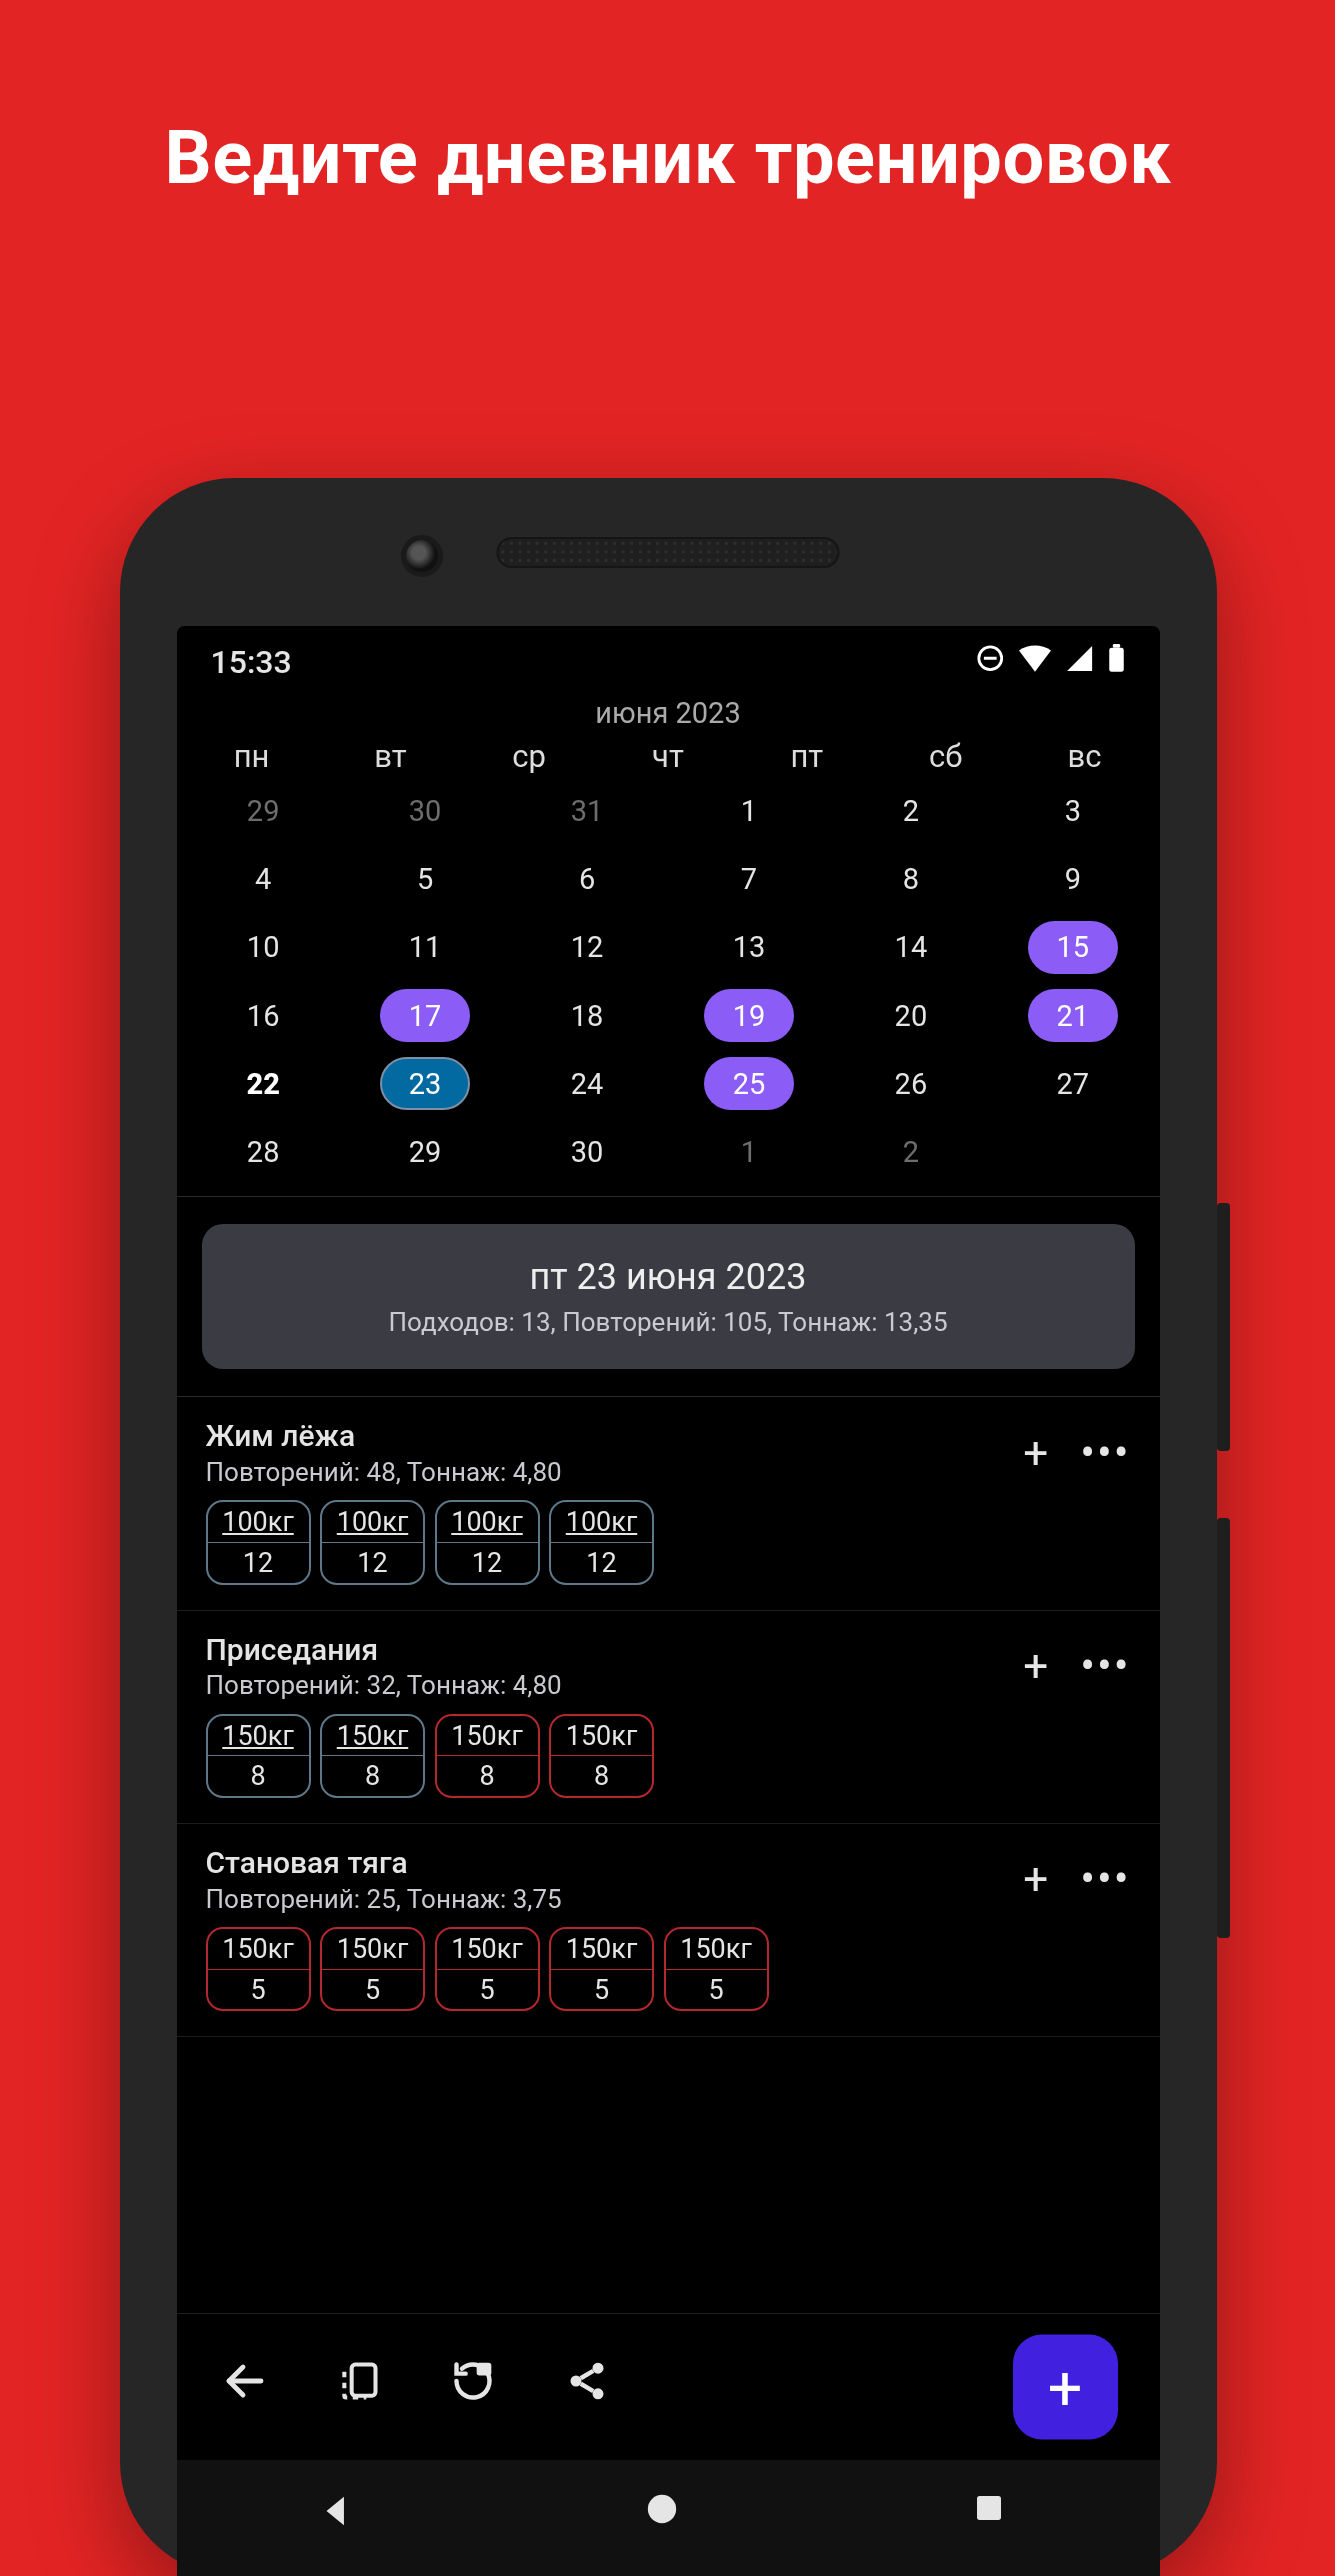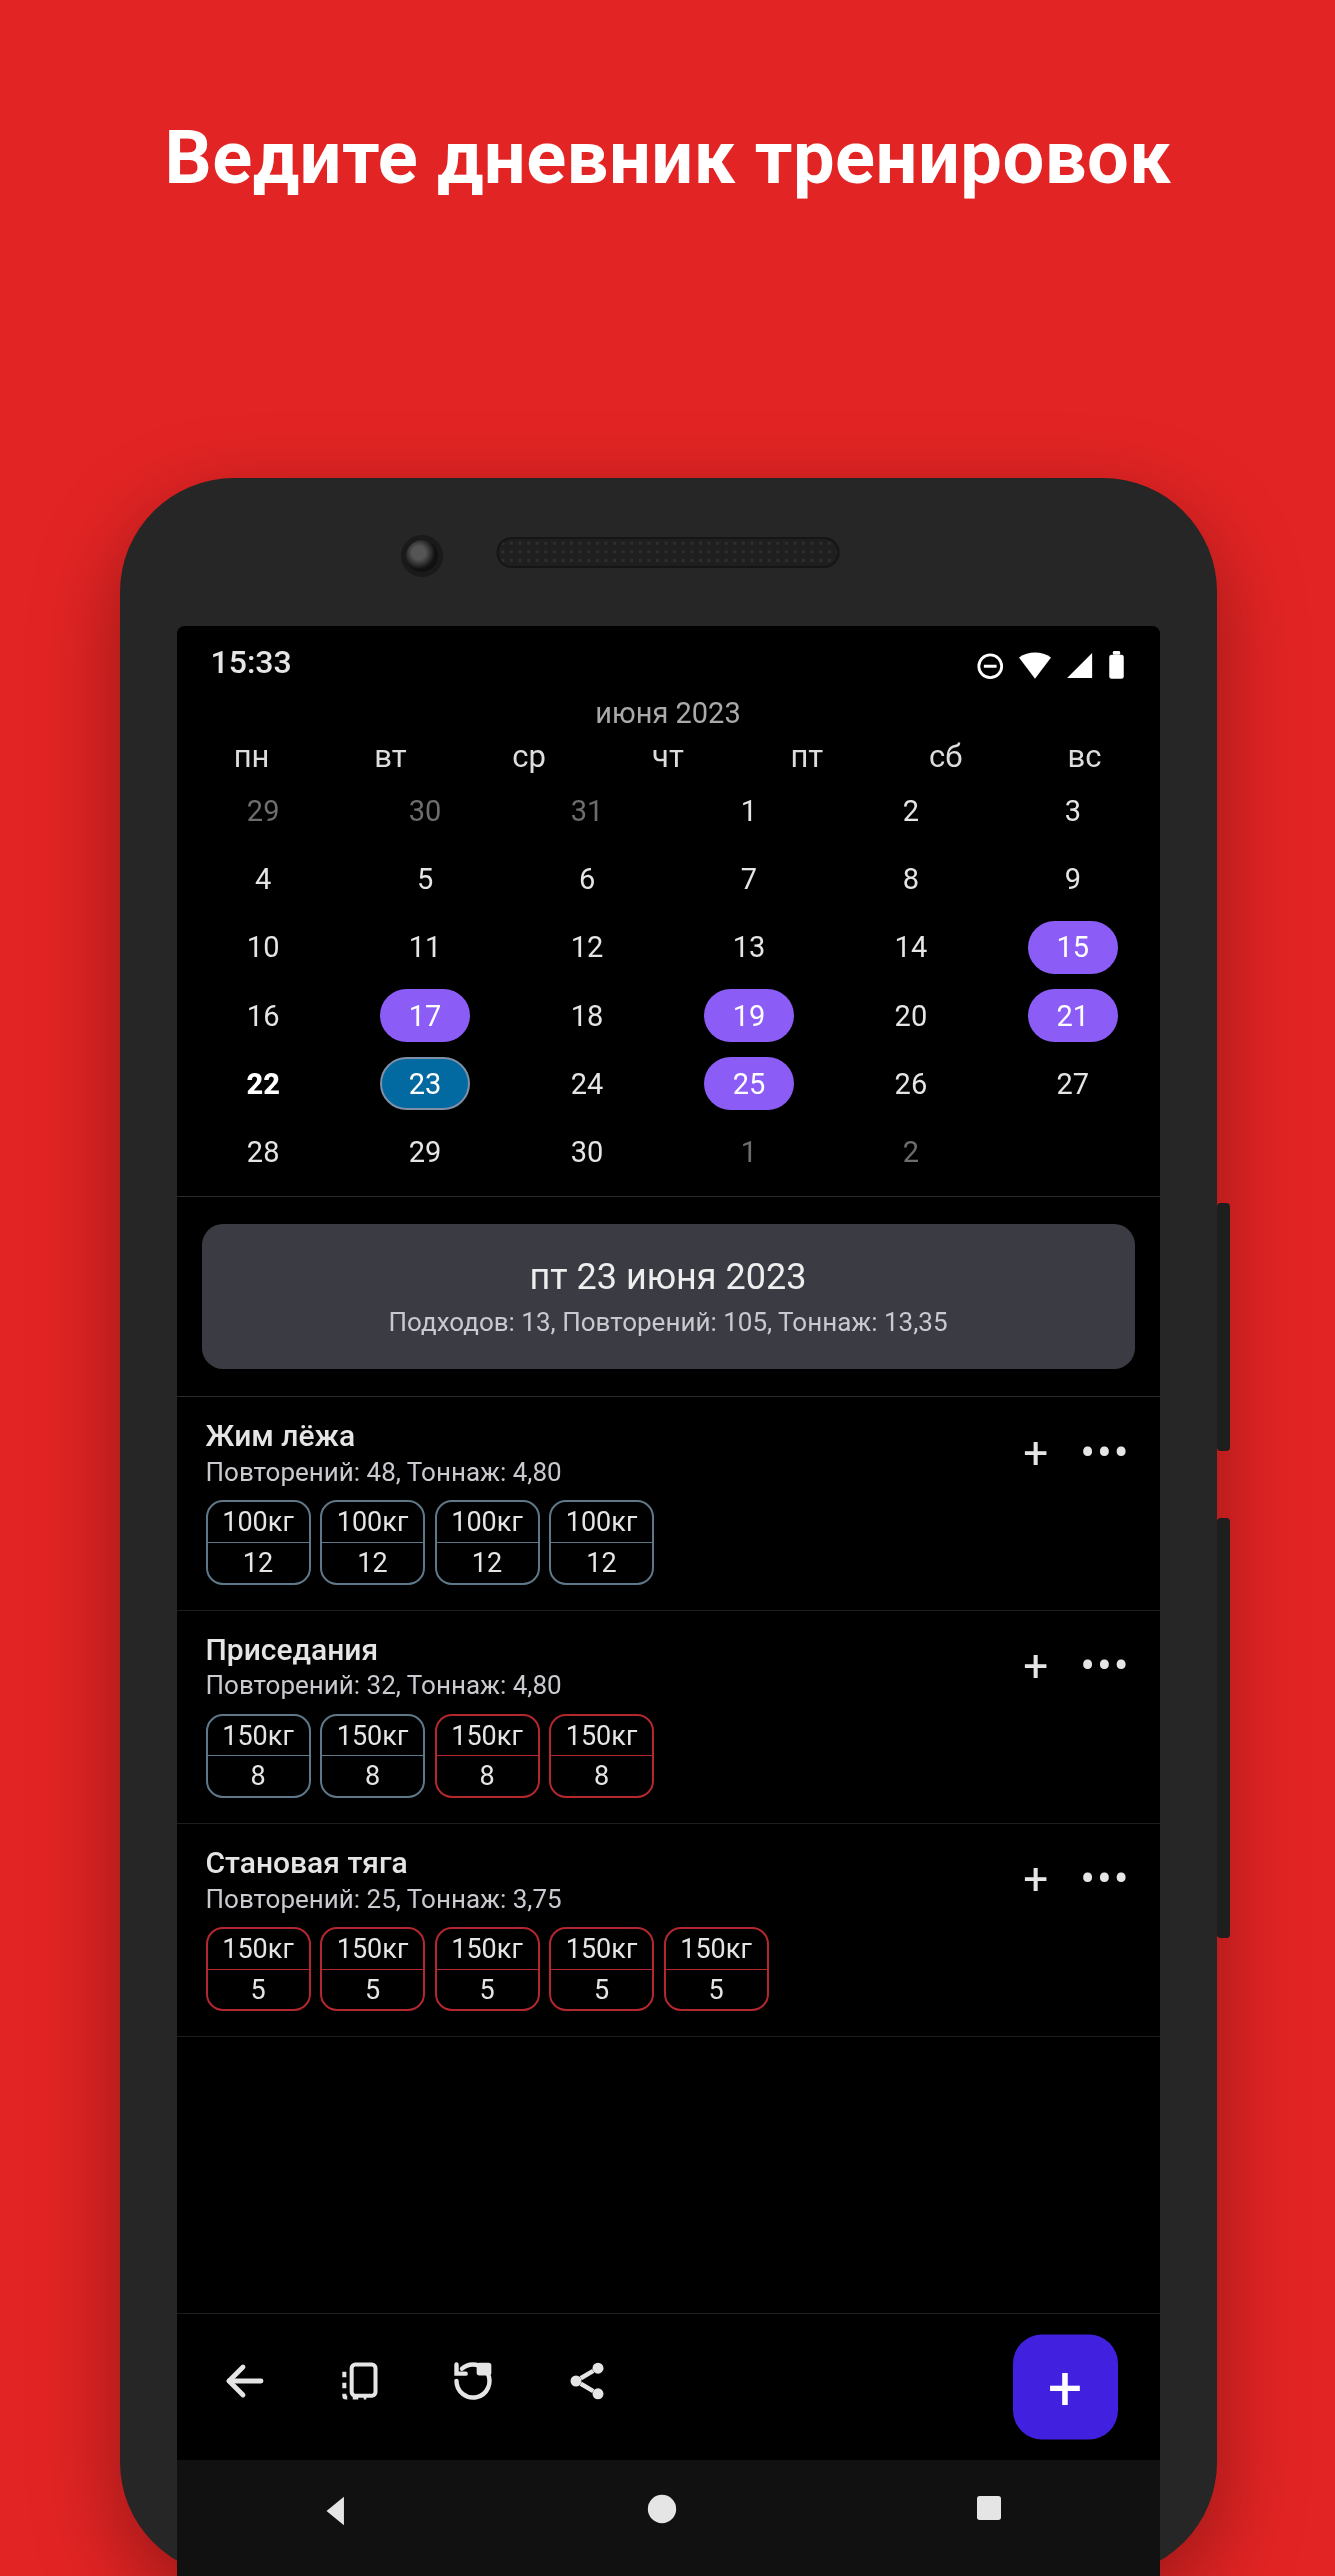--- a/index.html
+++ b/index.html
@@ -29,21 +29,21 @@
   }
   .side-btn{position:absolute;right:-13.4px;width:13.4px;background:#1e1e1e;border-radius:3.8px;}
   .sb1{top:725px;height:248px;}
   .sb2{top:1040px;height:420px;}
   .screen{
     position:absolute; left:57px; right:57px; top:148px; bottom:0;
     background:#000; border-top-left-radius:7.6px;border-top-right-radius:7.6px;
     color:#e5e5e5; display:flex; flex-direction:column; overflow:hidden;
   }
   
-  .statusbar{ display:flex; justify-content:space-between; align-items:flex-end; padding:17px 34px 9.5px; font-size:32px; font-weight:500;}
+  .statusbar{ display:flex; justify-content:space-between; align-items:flex-start; padding:17px 34px 9.5px; font-size:32px; font-weight:500;}
   .statusbar .icons{display:flex;align-items:center;gap:13.4px;}
   .icons svg{display:block;}
   
   .cal-title{ text-align:center; color:#aaa; font-size:29px; padding:5.7px 0 3.8px;}
   .weekdays{ display:grid; grid-template-columns:repeat(7,1fr); text-align:center; font-size:31px; color:#ddd; padding:3.8px 5.7px 1.9px;}
   .days{ display:grid; grid-template-columns:repeat(6,1fr); row-gap:15.3px; padding:7.6px 5.7px 17px; border-bottom:1px solid #2a2a2a;}
   .dcell{ display:flex; justify-content:center; align-items:center;}
   .dspan{ display:inline-flex; justify-content:center; align-items:center; min-width:90px; height:53px; border-radius:27px; font-size:29px; color:#e5e5e5; }
   .dim{ color:#6d6d6d;}
   .mark{ background:#8b5cf6; color:#fff; }
@@ -58,21 +58,21 @@
   .ex{ padding:21px 29px 25px; border-bottom:1.9px solid #1d1d1d;}
   .exhead{ display:flex; align-items:center; justify-content:space-between;}
   .exname{ font-size:30px; font-weight:500;}
   .exsub{ font-size:26px; color:#c9c9cf; margin-top:3.8px;}
   .exicons{ display:flex; gap:32px; font-size:44px; color:#e5e5e5;}
   .exicons span{line-height:1;}
   .sets{ display:flex; gap:9.5px; margin-top:13.4px; flex-wrap:wrap;}
   .chip{ border:2.9px solid; border-radius:17px; width:105px; text-align:center; font-size:27px; overflow:hidden;}
   .chip .wt{ padding:3.8px 0; border-bottom:1.9px solid;}
   .chip .rp{ padding:3.8px 0;}
-  .chip.c-grey{ border-color:#5f7889;} .chip.c-grey .wt{border-color:#5f7889;}
+  .chip.c-grey{ border-color:#5f7889;} .chip.c-grey .wt{border-color:#5f7889;text-decoration:underline;}
   .chip.c-red{  border-color:#b3272e;} .chip.c-red .wt{border-color:#b3272e;}
   
   .toolbar{ margin-top:auto; border-top:1.9px solid #1d1d1d; display:flex; align-items:center; gap:61px; padding:40px 42px 53px; position:relative;}
   .tb-icon{ width:53px; height:53px; display:flex; align-items:center; justify-content:center; color:#e5e5e5;}
   .fab{ position:absolute; right:42px; top:50%; transform:translateY(-50%); width:105px; height:105px; border-radius:29px; background:#4220e0; color:#fff; font-size:61px; display:flex; align-items:center; justify-content:center;}
   .navbar{ background:#111; display:flex; justify-content:space-around; align-items:center; padding:32px 0 38px;}
   .navbtn{ width:46px; height:46px; color:#e5e5e5;}
 </style>
 </head>
 <body>

